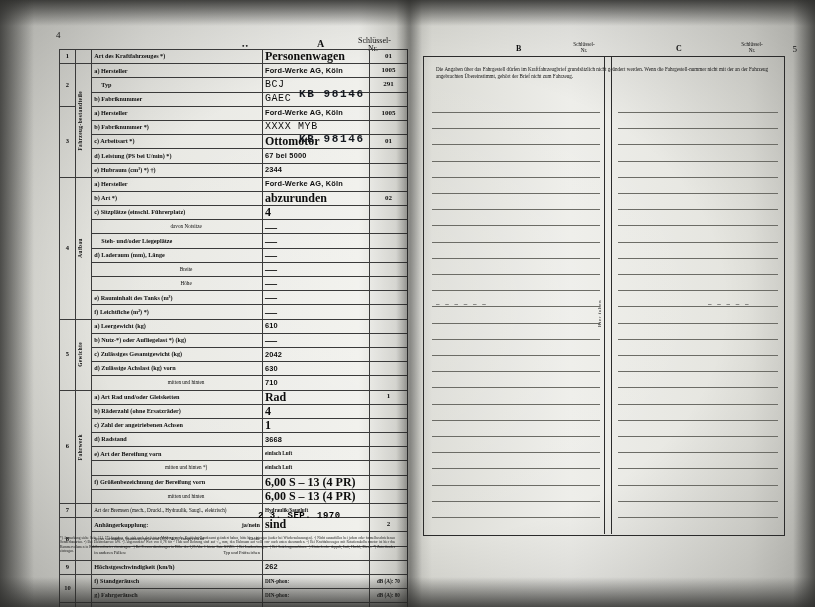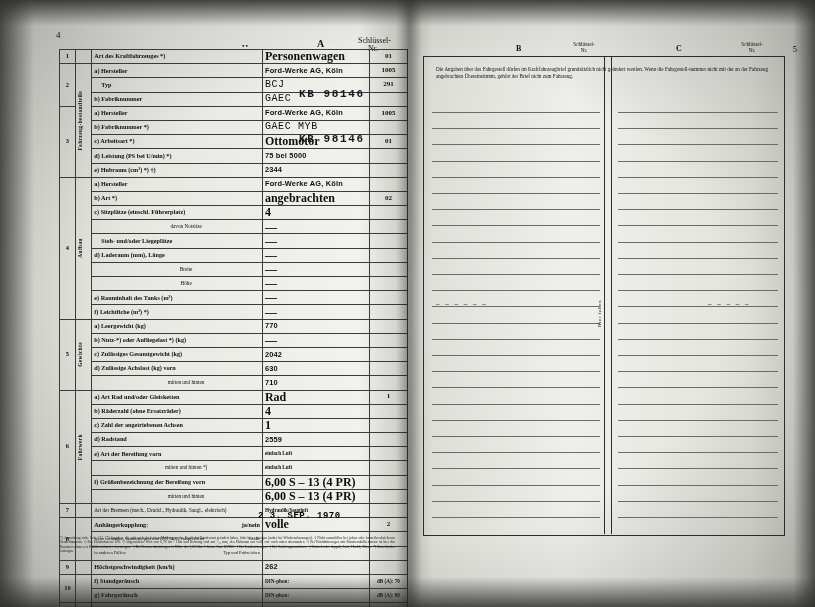--- a/index.html
+++ b/index.html
@@ -214,51 +214,51 @@
       </tr>
 
       <tr>
         <td class="c-no" rowspan="5">3</td>
         <td class="c-lbl b">a) Hersteller</td>
         <td class="c-val val-stamp">Ford-Werke AG, Köln</td>
         <td class="c-key">1005</td>
       </tr>
       <tr>
         <td class="c-lbl b">b) Fabriknummer *)</td>
-        <td class="c-val val-type">GAEC MYB</td>
+        <td class="c-val val-type">XXXX MYB</td>
         <td class="c-key"></td>
       </tr>
       <tr>
         <td class="c-lbl b">c) Arbeitsart *)</td>
         <td class="c-val">Ottomotor</td>
         <td class="c-key">01</td>
       </tr>
       <tr>
         <td class="c-lbl b">d) Leistung (PS bei U/min) *)</td>
-        <td class="c-val val-stamp">75 bei 5000</td>
+        <td class="c-val val-stamp">67 bei 5000</td>
         <td class="c-key"></td>
       </tr>
       <tr>
         <td class="c-lbl b">e) Hubraum (cm³) *) †)</td>
         <td class="c-val val-stamp">2344</td>
         <td class="c-key"></td>
       </tr>
 
       <tr>
         <td class="c-no" rowspan="10">4</td>
         <td class="c-side" rowspan="10">
           <div class="vert">Aufbau</div>
         </td>
         <td class="c-lbl b">a) Hersteller</td>
         <td class="c-val val-stamp">Ford-Werke AG, Köln</td>
         <td class="c-key"></td>
       </tr>
       <tr>
         <td class="c-lbl b">b) Art *)</td>
-        <td class="c-val">angebrachten</td>
+        <td class="c-val">abzurunden</td>
         <td class="c-key">02</td>
       </tr>
       <tr>
         <td class="c-lbl b">c) Sitzplätze (einschl. Führerplatz)</td>
         <td class="c-val">4</td>
         <td class="c-key"></td>
       </tr>
       <tr>
         <td class="c-lbl sm ind2 ctr">davon Notsitze</td>
         <td class="c-val">—</td>
@@ -294,21 +294,21 @@
         <td class="c-val">—</td>
         <td class="c-key"></td>
       </tr>
 
       <tr>
         <td class="c-no" rowspan="5">5</td>
         <td class="c-side" rowspan="5">
           <div class="vert">Gewichte</div>
         </td>
         <td class="c-lbl b">a) Leergewicht (kg)</td>
-        <td class="c-val val-stamp">770</td>
+        <td class="c-val val-stamp">610</td>
         <td class="c-key"></td>
       </tr>
       <tr>
         <td class="c-lbl b">b) Nutz-*) oder Aufliegelast *) (kg)</td>
         <td class="c-val">—</td>
         <td class="c-key"></td>
       </tr>
       <tr>
         <td class="c-lbl b">c) Zulässiges Gesamtgewicht (kg)</td>
         <td class="c-val val-stamp">2042</td>
@@ -339,21 +339,21 @@
         <td class="c-val">4</td>
         <td class="c-key"></td>
       </tr>
       <tr>
         <td class="c-lbl b">c) Zahl der angetriebenen Achsen</td>
         <td class="c-val">1</td>
         <td class="c-key"></td>
       </tr>
       <tr>
         <td class="c-lbl b">d) Radstand</td>
-        <td class="c-val val-stamp">2559</td>
+        <td class="c-val val-stamp">3668</td>
         <td class="c-key"></td>
       </tr>
       <tr>
         <td class="c-lbl b">e) Art der Bereifung    vorn</td>
         <td class="c-val sm">einfach Luft</td>
         <td class="c-key"></td>
       </tr>
       <tr>
         <td class="c-lbl sm ind2 ctr">mitten und hinten *)</td>
         <td class="c-val sm">einfach Luft</td>
@@ -378,21 +378,21 @@
         <td class="c-key"></td>
       </tr>
 
       <tr>
         <td class="c-no" rowspan="3">8</td>
         <td class="c-side" rowspan="3"></td>
         <td class="c-lbl b">
           <span>Anhängerkupplung:</span>
           <span style="float:right;font-weight:bold;">ja/nein</span>
         </td>
-        <td class="c-val">volle</td>
+        <td class="c-val">sind</td>
         <td class="c-key">2</td>
       </tr>
       <tr>
         <td class="c-lbl xs">
           <span>wenn vorhanden, baumusterprüf und DIN 74051 entsprechend</span>
           <span style="float:right;">Größe</span>
         </td>
         <td class="c-val"></td>
         <td class="c-key"></td>
       </tr>

